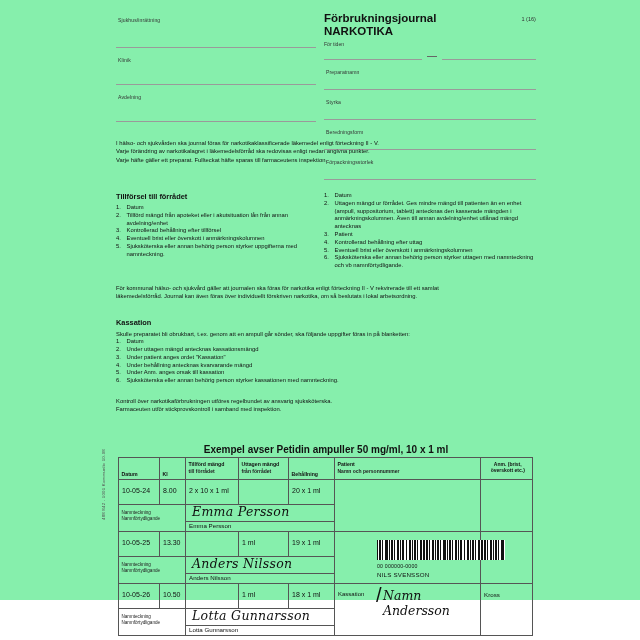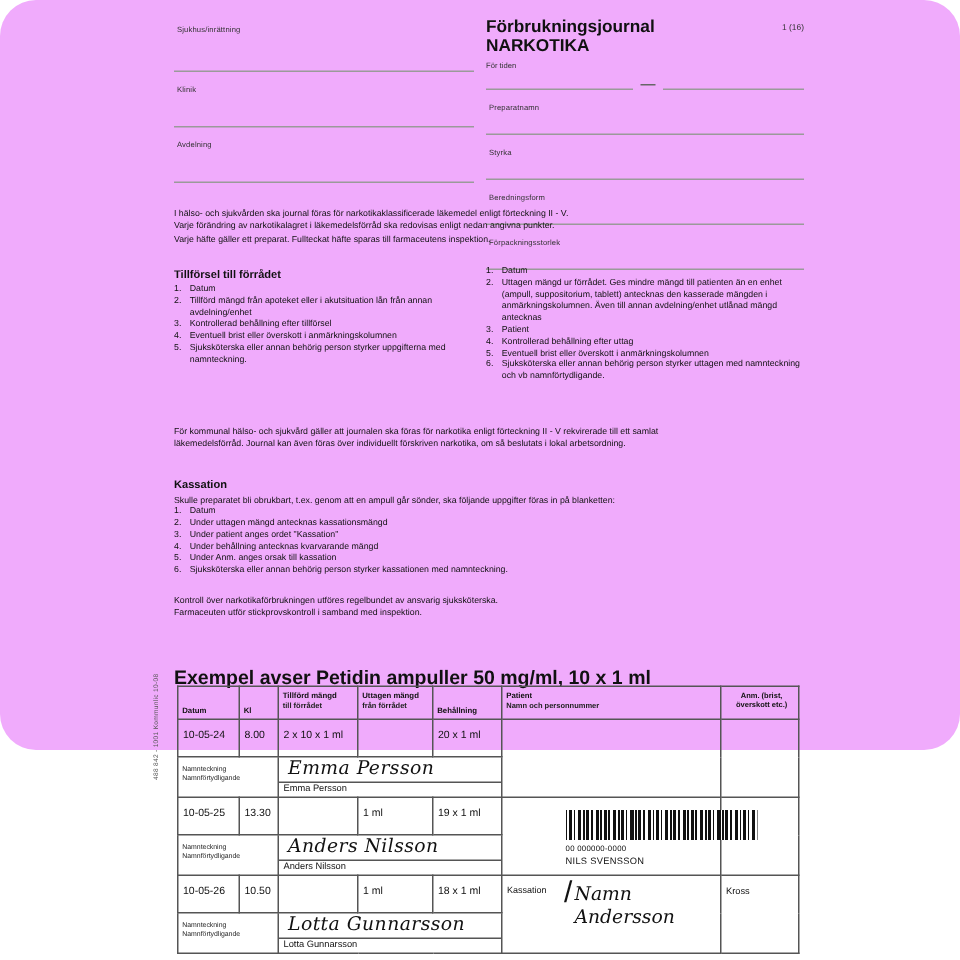--- a/index.html
+++ b/index.html
@@ -5,23 +5,22 @@
   html,body{margin:0;padding:0;}
   body{
     width:640px;height:640px;
     background:#ffffff;
     font-family:"Liberation Sans", sans-serif;
     color:#111;
     overflow:hidden;
   }
   .page{
     position:relative;
-    width:640px;height:500px;
-    background:#f0abfc;
-    border-radius:24px;
+    width:640px;height:600px;
+    background:#86efac;
   }
   
   .header{
     position:absolute;left:116px;top:8px;width:420px;height:122px;
   }
   .hdr-left{position:absolute;left:0;top:0;width:200px;}
   .hdr-right{position:absolute;left:208px;top:0;width:212px;}
 
   .field{position:relative;height:30px;}
   .field .lbl{
@@ -58,21 +57,21 @@
   }
 
   
   .intro{
     position:absolute;left:116px;top:139px;width:420px;
     font-size:5.85px;line-height:8.3px;color:#111;
   }
   .two-col{
     position:absolute;left:116px;top:176px;width:420px;
   }
-  .col{position:absolute;top:2px;}
+  .col{position:absolute;top:16px;}
   .col-l{left:0;width:205px;}
   .col-r{left:208px;width:214px;}
   .sec-h{
     font-size:7.4px;font-weight:bold;margin:0 0 3px 0;
   }
   ol.num{
     margin:0;padding:0;list-style:none;
     font-size:5.85px;line-height:7.8px;
   }
   ol.num li{
@@ -87,21 +86,21 @@
   }
   .para-kommunal{top:284px;}
   .blk{position:absolute;left:116px;width:420px;}
   .blk-kassation{top:318px;}
   .blk-kontroll{top:397px;}
   .blk .lead{font-size:5.85px;line-height:8.3px;margin:0 0 0 0;}
 
   
   .ex-title{
     position:absolute;left:116px;top:444px;width:420px;
-    font-size:13px;font-weight:bold;
+    font-size:10px;font-weight:bold;text-align:center;
   }
   table.jr{
     position:absolute;left:118px;top:457px;
     width:414px;
     border-collapse:collapse;
     table-layout:fixed;
   }
   table.jr td,table.jr th{
     border:.8px solid #555;
     padding:0;

